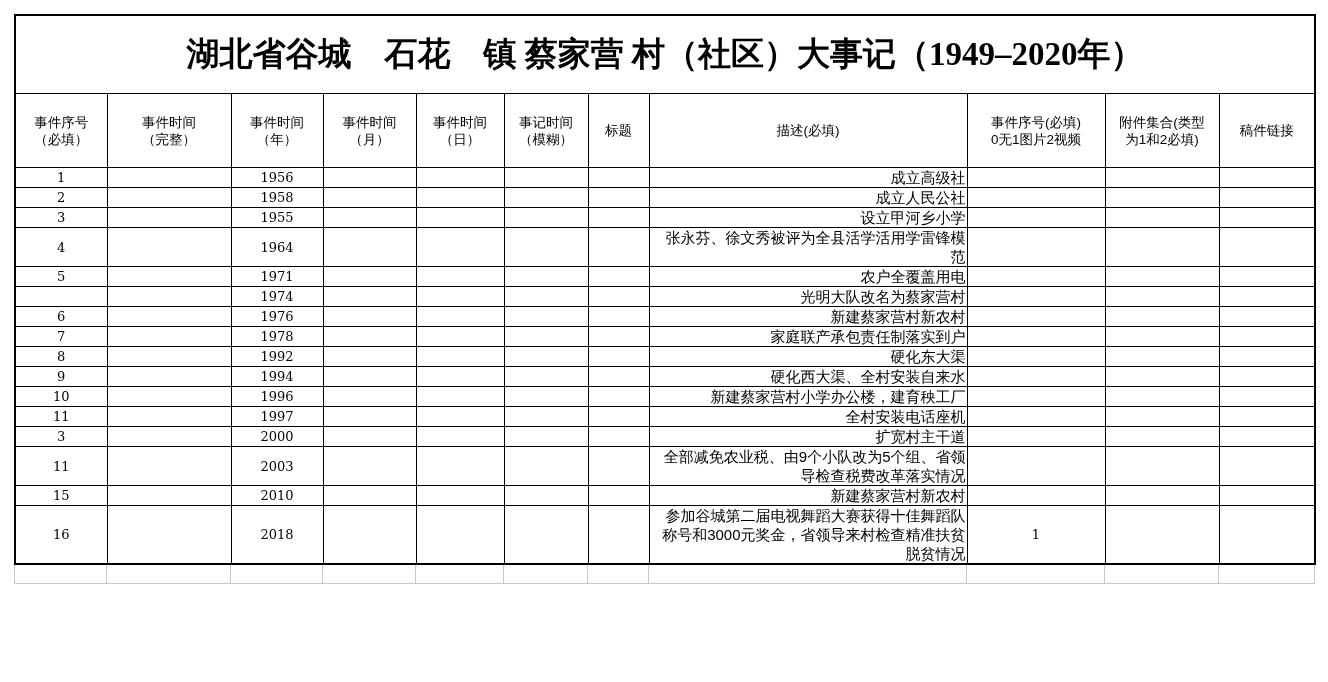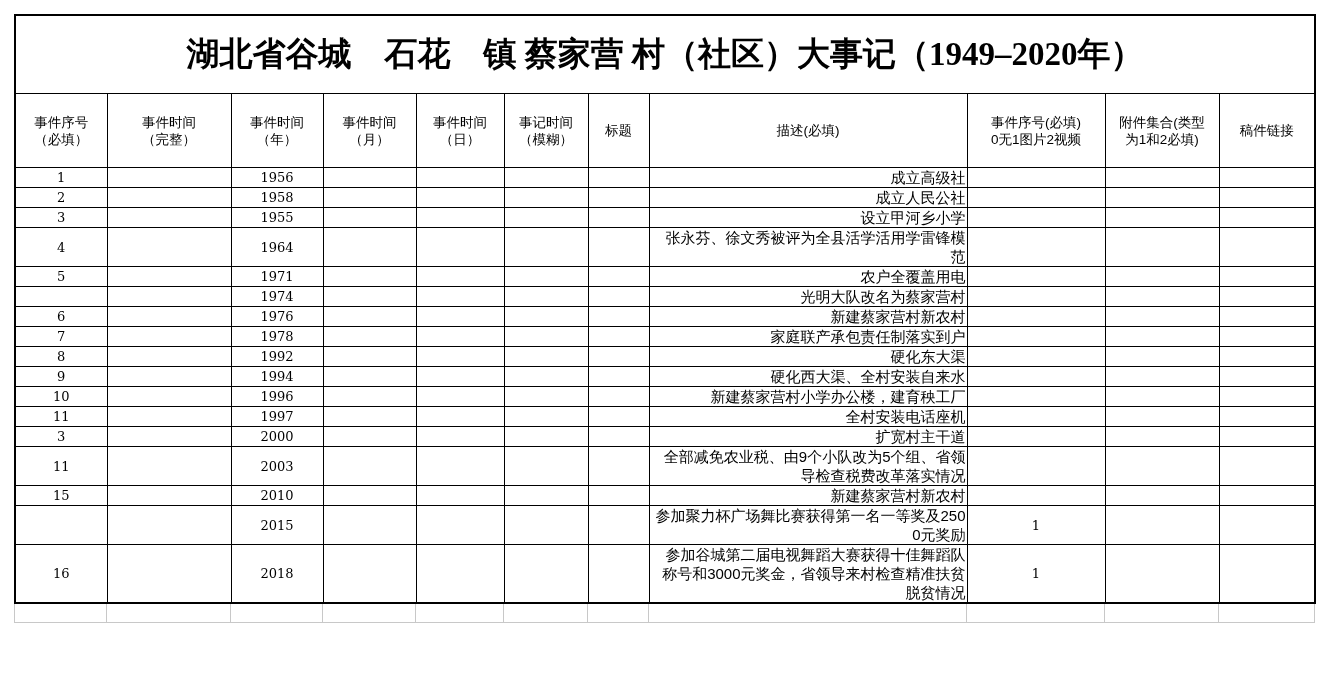--- a/index.html
+++ b/index.html
@@ -259,33 +259,20 @@
           <td class="c-month"></td>
           <td class="c-day"></td>
           <td class="c-time-fuzzy"></td>
           <td class="c-title"></td>
           <td class="c-desc">新建蔡家营村新农村</td>
           <td class="c-attach-type"></td>
           <td class="c-attach-set"></td>
           <td class="c-link"></td>
         </tr>
         <tr>
-          <td class="c-seq"></td>
-          <td class="c-time-full"></td>
-          <td class="c-year">2015</td>
-          <td class="c-month"></td>
-          <td class="c-day"></td>
-          <td class="c-time-fuzzy"></td>
-          <td class="c-title"></td>
-          <td class="c-desc">参加聚力杯广场舞比赛获得第一名一等奖及2500元奖励</td>
-          <td class="c-attach-type">1</td>
-          <td class="c-attach-set"></td>
-          <td class="c-link"></td>
-        </tr>
-        <tr>
           <td class="c-seq">16</td>
           <td class="c-time-full"></td>
           <td class="c-year">2018</td>
           <td class="c-month"></td>
           <td class="c-day"></td>
           <td class="c-time-fuzzy"></td>
           <td class="c-title"></td>
           <td class="c-desc">参加谷城第二届电视舞蹈大赛获得十佳舞蹈队称号和3000元奖金，省领导来村检查精准扶贫脱贫情况</td>
           <td class="c-attach-type">1</td>
           <td class="c-attach-set"></td>

